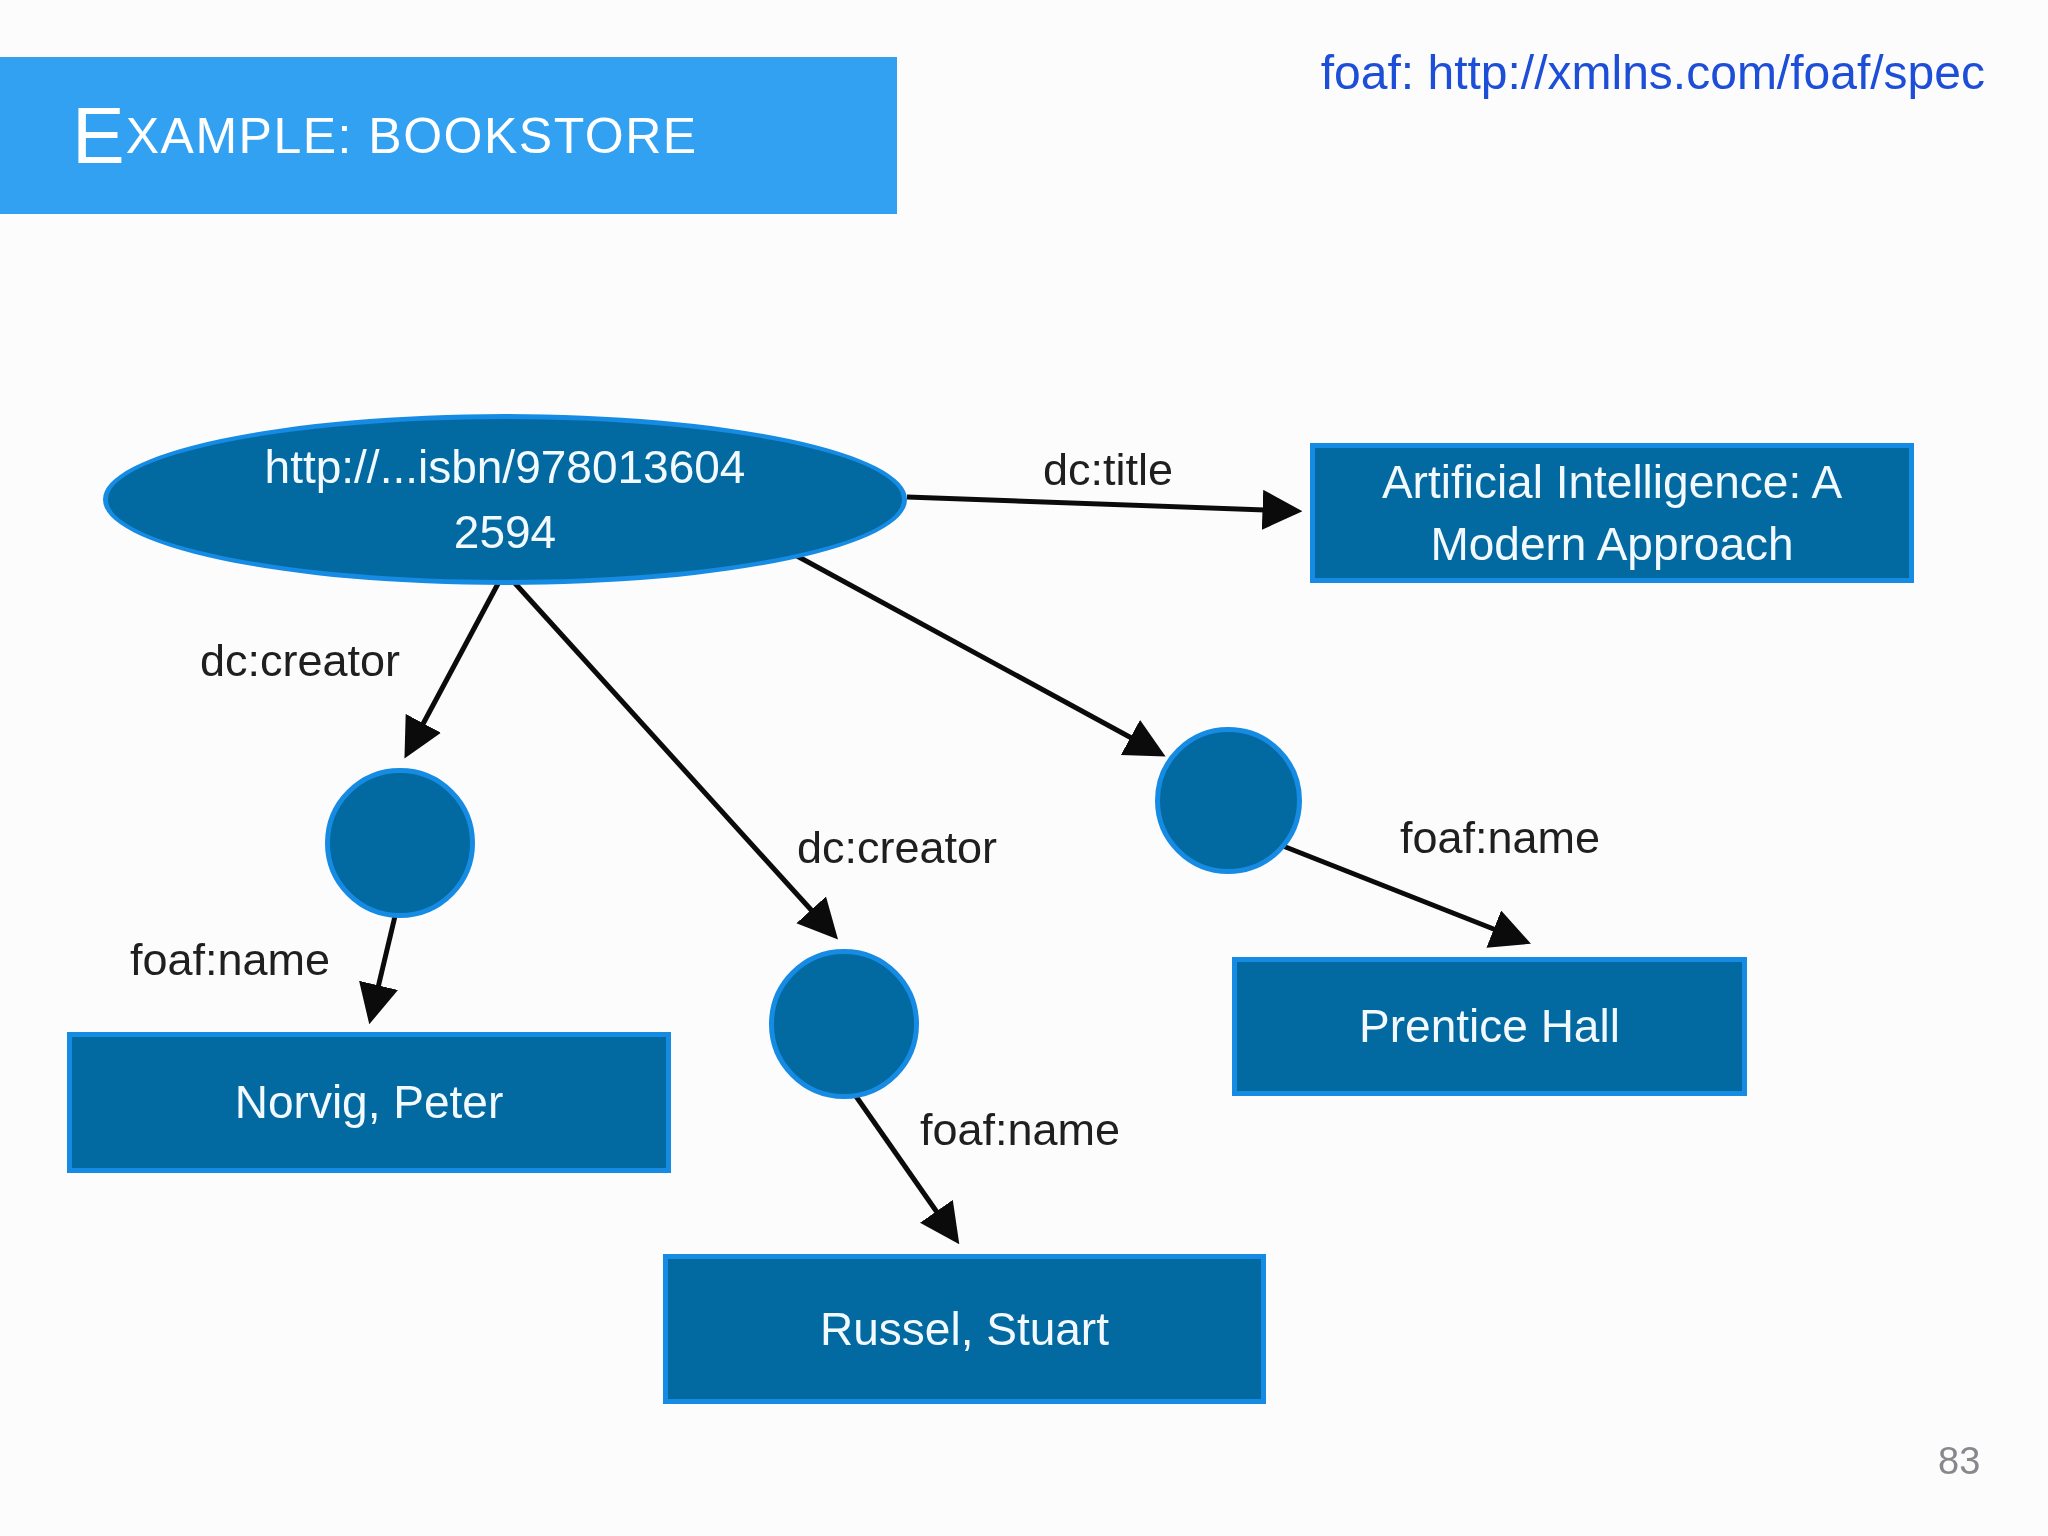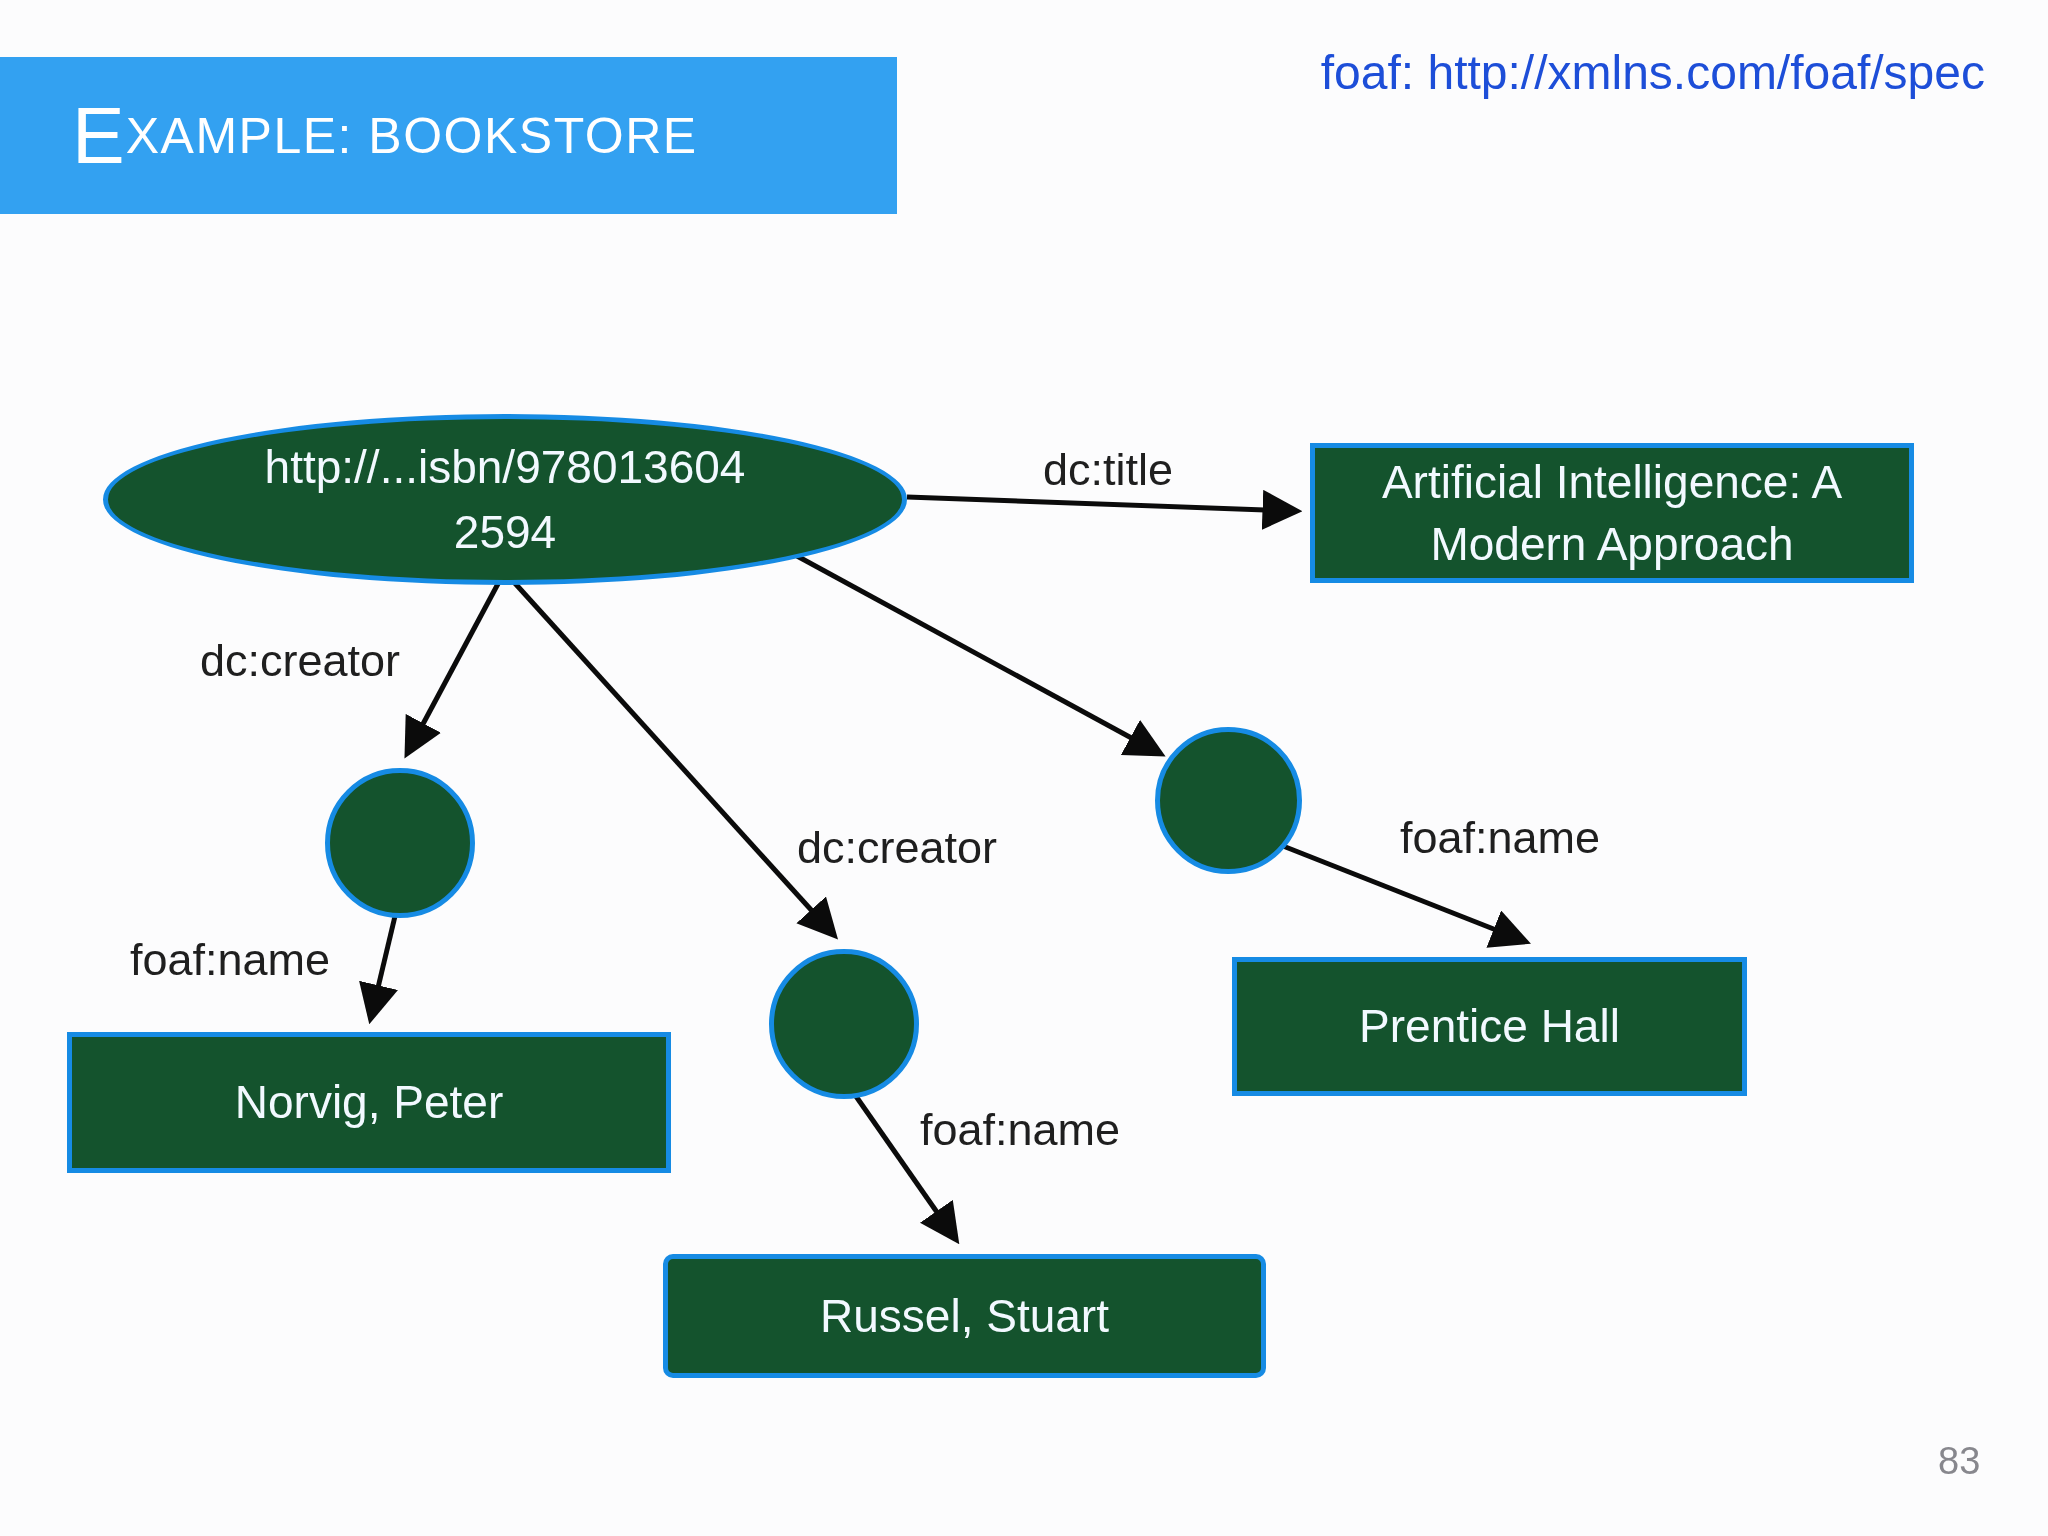--- a/index.html
+++ b/index.html
@@ -27,37 +27,37 @@
     position:absolute;right:63px;top:42px;
     text-align:right;color:#1d4ed8;font-size:48px;line-height:1.3;font-weight:400;
   }
   .page-num{
     position:absolute;left:1938px;top:1440px;
     color:#87878d;font-size:38px;font-weight:400;
   }
   
   .node{
     position:absolute;box-sizing:border-box;
-    background:#14532d;border:5px solid #168be4;
+    background:#0369a1;border:5px solid #168be4;
     color:#f2f9ff;
     display:flex;align-items:center;justify-content:center;text-align:center;
   }
   .ellipse{
     left:103px;top:414px;width:804px;height:171px;
     border-radius:50%;
     font-size:46px;line-height:1.4;
   }
   .circle{border-radius:50%;}
   .circle.c-left{left:325px;top:768px;width:150px;height:150px;}
   .circle.c-mid{left:769px;top:949px;width:150px;height:150px;}
   .circle.c-right{left:1155px;top:727px;width:147px;height:147px;}
   .lit{font-size:46px;line-height:1.35;}
   .lit.b-title{left:1310px;top:443px;width:604px;height:140px;}
   .lit.b-norvig{left:67px;top:1032px;width:604px;height:141px;}
-  .lit.b-russel{left:663px;top:1254px;width:603px;height:124px;border-radius:10px;}
+  .lit.b-russel{left:663px;top:1254px;width:603px;height:150px;}
   .lit.b-prentice{left:1232px;top:957px;width:515px;height:139px;}
   
   .edge-label{
     position:absolute;transform:translate(-50%,-50%);
     color:#1f1f1f;font-size:45px;white-space:nowrap;font-weight:400;text-align:center;
   }
   .el-title{left:1108px;top:470px;}
   .el-creator-left{left:300px;top:661px;}
   .el-publisher{left:812px;top:663px;}
   .el-creator-mid{left:897px;top:848px;}

